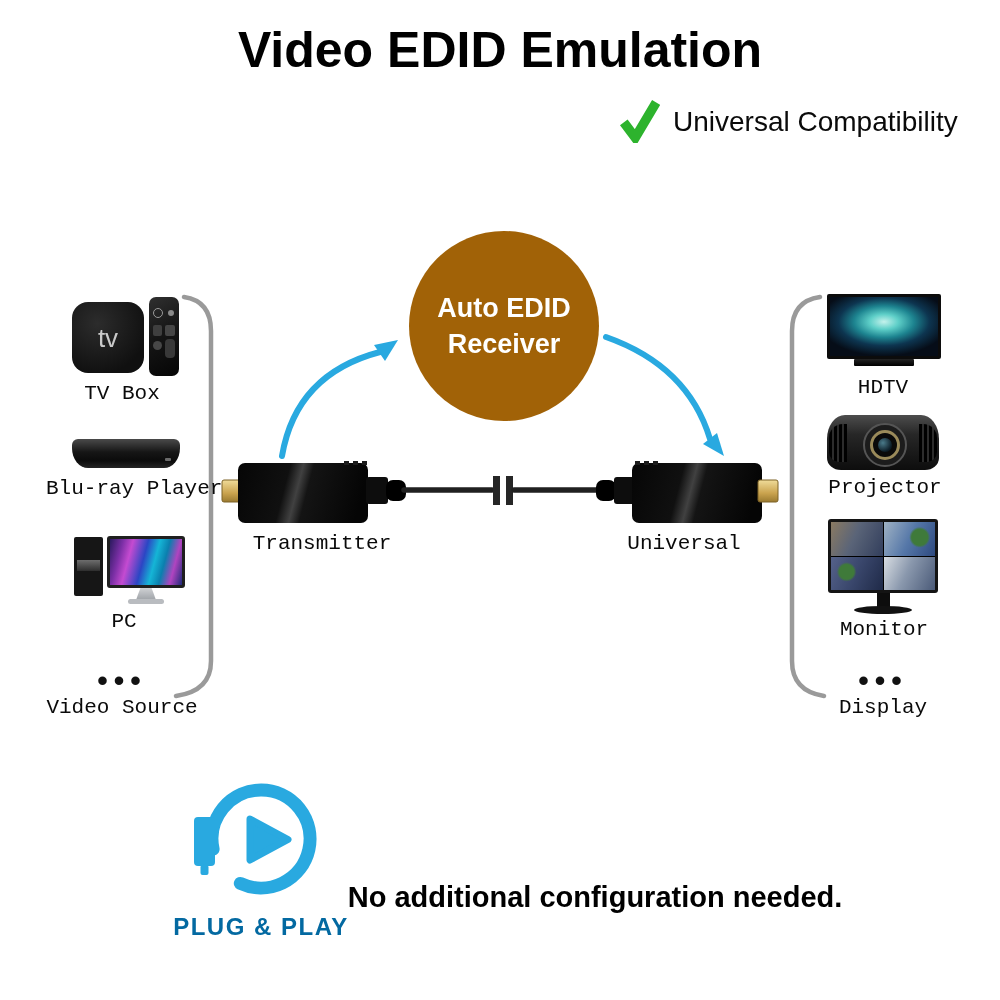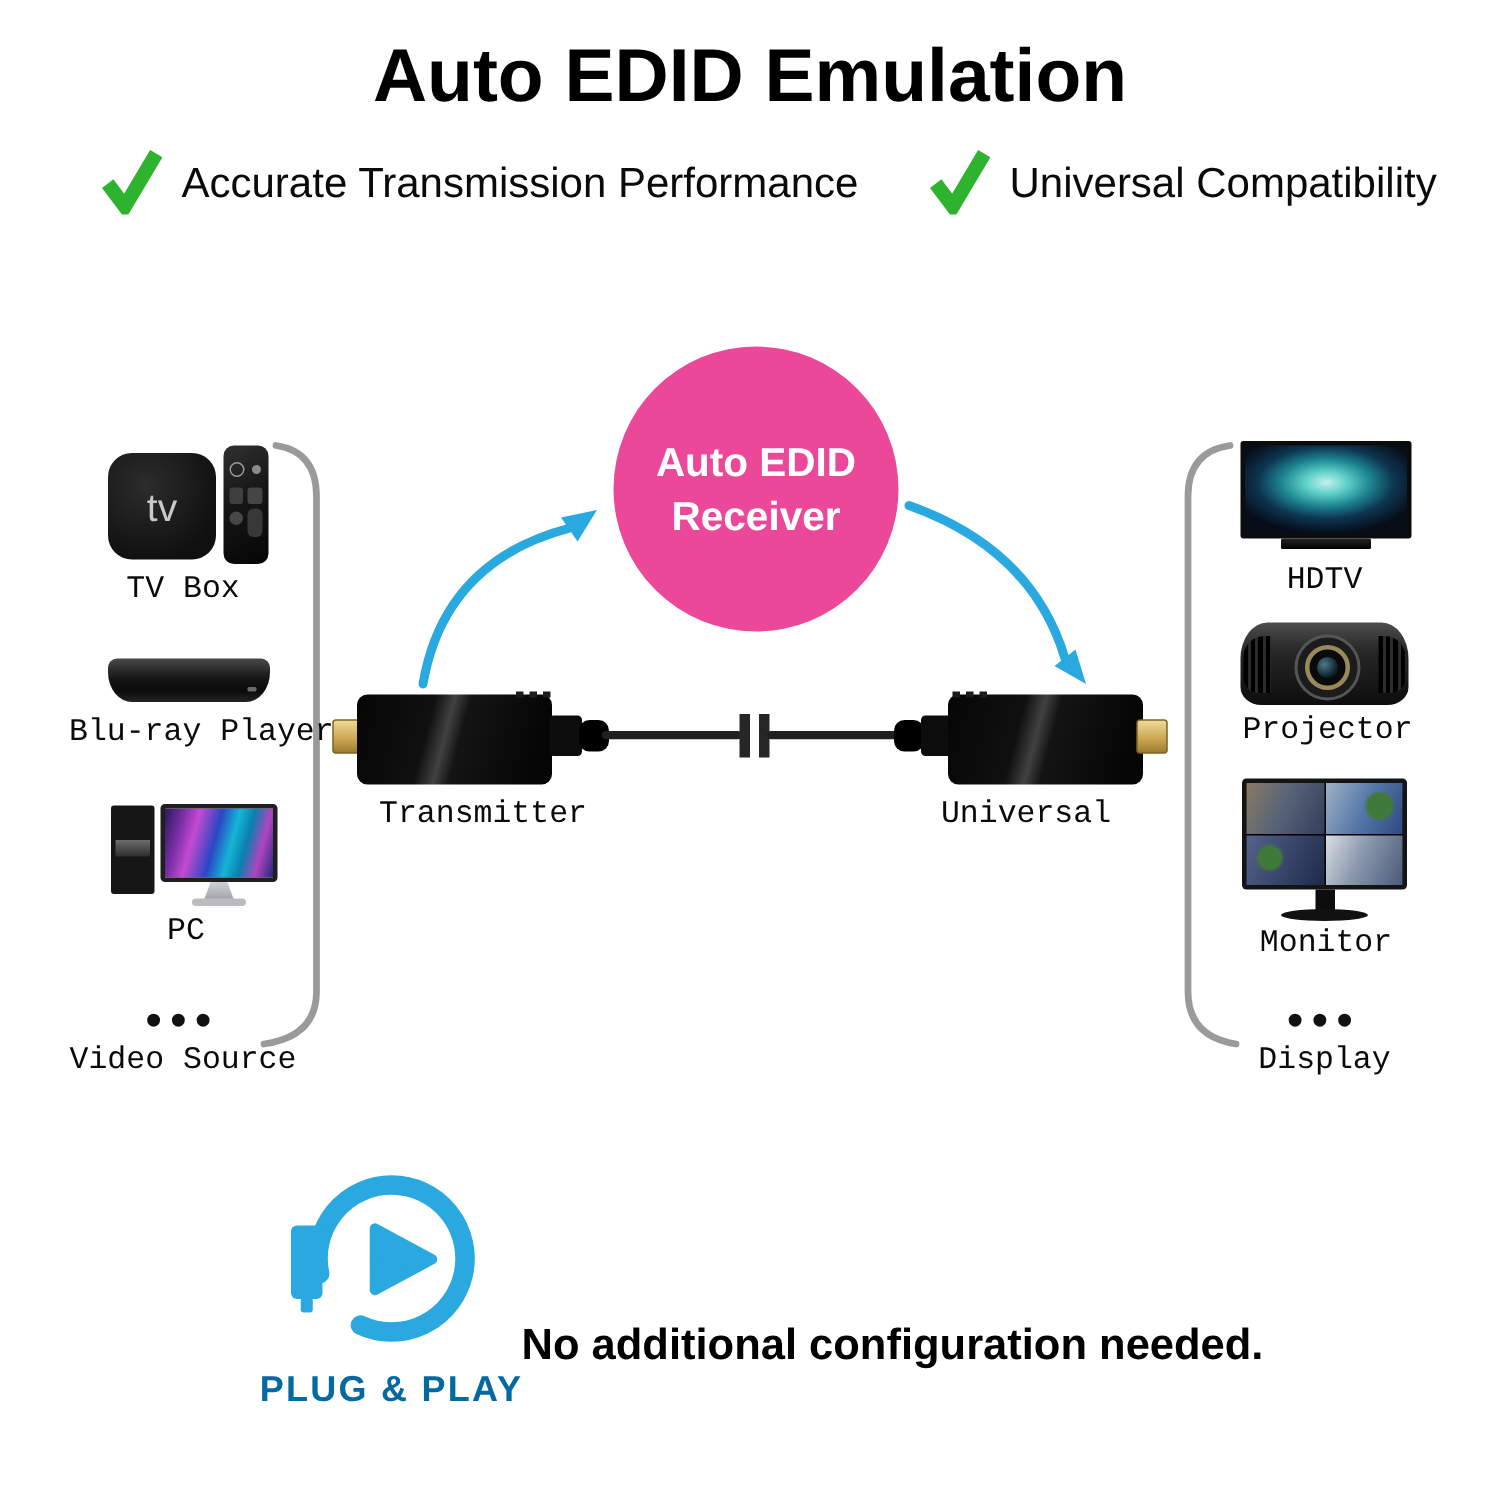--- a/index.html
+++ b/index.html
@@ -5,21 +5,21 @@
   html,body{margin:0;padding:0;background:#fff;}
   .canvas{
     position:relative;width:1000px;height:1000px;background:#fff;overflow:hidden;
     font-family:"Liberation Sans","DejaVu Sans",sans-serif;color:#000;
   }
   .abs{position:absolute;}
   .page-title{left:0;right:0;top:22px;text-align:center;font-size:50px;font-weight:bold;line-height:56px;}
   .feature{top:98px;display:flex;align-items:center;gap:13px;}
   .feature-label{font-size:28px;color:#0a0a0a;padding-top:2px;white-space:nowrap;}
   .edid-circle{left:409px;top:231px;width:190px;height:190px;border-radius:50%;
-    background:#ec4899;display:flex;flex-direction:column;align-items:center;justify-content:center;z-index:1;}
+    background:#a16207;display:flex;flex-direction:column;align-items:center;justify-content:center;z-index:1;}
   .edid-circle .line{color:#fff;font-weight:bold;font-size:27px;line-height:36px;text-align:center;}
   .layer{left:0;top:0;width:1000px;height:1000px;z-index:2;pointer-events:none;}
   .item-label{font-size:21px;color:#0a0a0a;text-align:center;white-space:nowrap;z-index:3;font-family:Liberation Mono, monospace;}
   .ellipsis{font-size:30px;font-weight:bold;letter-spacing:6px;color:#111;text-align:center;z-index:3;line-height:18px;}
   
   .tvbox{left:72px;top:302px;width:72px;height:71px;border-radius:16px;
     background:radial-gradient(circle at 35% 30%, #2c2c2c, #101010 75%);
     display:flex;align-items:center;justify-content:center;z-index:3;}
   .tvbox-text{color:#c9c9c9;font-size:26px;line-height:1;}
   .remote{left:149px;top:297px;width:30px;height:79px;border-radius:7px;
@@ -79,28 +79,22 @@
   
   .plugplay-label{left:148px;top:913px;width:226px;text-align:center;font-size:24px;font-weight:bold;
     letter-spacing:1.5px;color:#0369a1;white-space:nowrap;}
   .note{left:300px;top:836px;width:590px;text-align:center;font-size:29px;font-weight:bold;white-space:nowrap;margin-top:45px;}
 </style>
 </head>
 <body>
 
 <div class="canvas">
 
-  <div class="abs page-title">Auto EDID Emulation</div>
-
-  <div class="abs feature" style="left:68px;">
-    <svg width="40" height="45" viewBox="0 0 42 46">
-      <path d="M 4 25 L 16 41 L 38 4" fill="none" stroke="#2db32d" stroke-width="10"></path>
-    </svg>
-    <span class="feature-label">Accurate Transmission Performance</span>
-  </div>
+  <div class="abs page-title">Video EDID Emulation</div>
+
   <div class="abs feature" style="left:620px;">
     <svg width="40" height="45" viewBox="0 0 42 46">
       <path d="M 4 25 L 16 41 L 38 4" fill="none" stroke="#2db32d" stroke-width="10"></path>
     </svg>
     <span class="feature-label">Universal Compatibility</span>
   </div>
 
   <div class="abs edid-circle">
     <div class="line">Auto EDID</div>
     <div class="line">Receiver</div>

